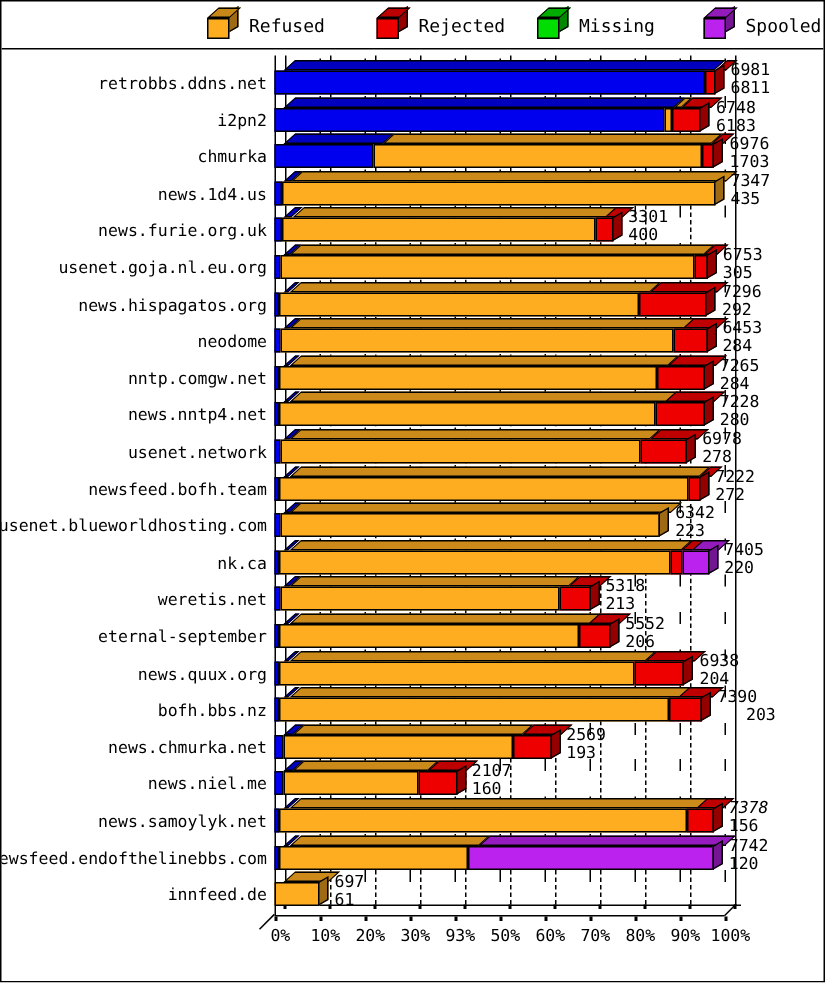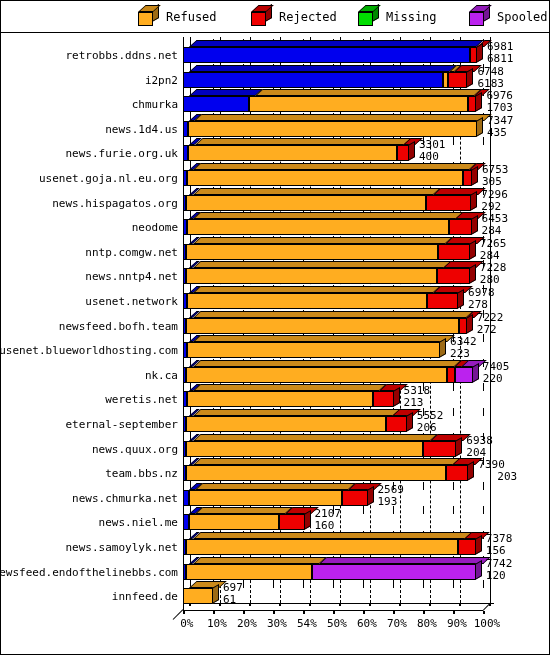--- a/index.html
+++ b/index.html
@@ -541,21 +541,21 @@
         <div class="segtop" style="left: 188.3px; top: 400.6px; width: 3.3px; background: rgb(0, 0, 190);"></div>
         <div class="seg" style="left: 182px; top: 407.6px; width: 3.3px; height: 16px; background: rgb(0, 0, 238);"></div>
         <div class="segtop" style="left: 191.6px; top: 400.6px; width: 237px; background: rgb(204, 138, 26);"></div>
         <div class="seg" style="left: 185.3px; top: 407.6px; width: 237px; height: 16px; background: rgb(255, 173, 32);"></div>
         <div class="segtop" style="left: 428.6px; top: 400.6px; width: 33px; background: rgb(190, 0, 0);"></div>
         <div class="seg" style="left: 422.3px; top: 407.6px; width: 33px; height: 16px; background: rgb(238, 0, 0);"></div>
         <div class="segside" style="left: 454.3px; top: 407.6px; height: 16px; background: rgb(148, 0, 0);"></div>
       </div>
       <div class="vlab" style="left: 465.3px; top: 401.6px;">6938</div>
       <div class="vlab" style="left: 465.3px; top: 413.6px;">204</div>
-      <div class="ylab" style="right: 371px; top: 435.2px;">team.bbs.nz</div>
+      <div class="ylab" style="right: 371px; top: 435.2px;">bofh.bbs.nz</div>
       <div class="rowwrap" style="left: 0px; top: 0px; width: 548px; height: 25px;">
         <div class="segtop" style="left: 188.3px; top: 425.2px; width: 3.3px; background: rgb(0, 0, 190);"></div>
         <div class="seg" style="left: 182px; top: 432.2px; width: 3.3px; height: 16px; background: rgb(0, 0, 238);"></div>
         <div class="segtop" style="left: 191.6px; top: 425.2px; width: 259.5px; background: rgb(204, 138, 26);"></div>
         <div class="seg" style="left: 185.3px; top: 432.2px; width: 259.5px; height: 16px; background: rgb(255, 173, 32);"></div>
         <div class="segtop" style="left: 451.1px; top: 425.2px; width: 22.5px; background: rgb(190, 0, 0);"></div>
         <div class="seg" style="left: 444.8px; top: 432.2px; width: 22.5px; height: 16px; background: rgb(238, 0, 0);"></div>
         <div class="segside" style="left: 466.3px; top: 432.2px; height: 16px; background: rgb(148, 0, 0);"></div>
       </div>
       <div class="vlab" style="left: 477.3px; top: 426.2px;">7390</div>
@@ -587,21 +587,21 @@
       <div class="ylab" style="right: 371px; top: 509px;">news.samoylyk.net</div>
       <div class="rowwrap" style="left: 0px; top: 0px; width: 548px; height: 25px;">
         <div class="segtop" style="left: 188.3px; top: 499px; width: 3.3px; background: rgb(0, 0, 190);"></div>
         <div class="seg" style="left: 182px; top: 506px; width: 3.3px; height: 16px; background: rgb(0, 0, 238);"></div>
         <div class="segtop" style="left: 191.6px; top: 499px; width: 271.5px; background: rgb(204, 138, 26);"></div>
         <div class="seg" style="left: 185.3px; top: 506px; width: 271.5px; height: 16px; background: rgb(255, 173, 32);"></div>
         <div class="segtop" style="left: 463.1px; top: 499px; width: 18px; background: rgb(190, 0, 0);"></div>
         <div class="seg" style="left: 456.8px; top: 506px; width: 18px; height: 16px; background: rgb(238, 0, 0);"></div>
         <div class="segside" style="left: 473.8px; top: 506px; height: 16px; background: rgb(148, 0, 0);"></div>
       </div>
-      <div class="vlab" style="left: 484.8px; top: 500px;">7378</div>
+      <div class="vlab" style="left: 484.8px; top: 500px; font-style: italic;">7378</div>
       <div class="vlab" style="left: 484.8px; top: 512px;">156</div>
       <div class="ylab" style="right: 371px; top: 533.6px;">newsfeed.endofthelinebbs.com</div>
       <div class="rowwrap" style="left: 0px; top: 0px; width: 548px; height: 25px;">
         <div class="segtop" style="left: 188.3px; top: 523.6px; width: 3.3px; background: rgb(0, 0, 190);"></div>
         <div class="seg" style="left: 182px; top: 530.6px; width: 3.3px; height: 16px; background: rgb(0, 0, 238);"></div>
         <div class="segtop" style="left: 191.6px; top: 523.6px; width: 126px; background: rgb(204, 138, 26);"></div>
         <div class="seg" style="left: 185.3px; top: 530.6px; width: 126px; height: 16px; background: rgb(255, 173, 32);"></div>
         <div class="segtop" style="left: 317.6px; top: 523.6px; width: 163.5px; background: rgb(150, 27, 190);"></div>
         <div class="seg" style="left: 311.3px; top: 530.6px; width: 163.5px; height: 16px; background: rgb(187, 34, 238);"></div>
         <div class="segside" style="left: 473.8px; top: 530.6px; height: 16px; background: rgb(116, 21, 148);"></div>
@@ -613,21 +613,21 @@
         <div class="segtop" style="left: 188.3px; top: 548.2px; width: 30px; background: rgb(204, 138, 26);"></div>
         <div class="seg" style="left: 182px; top: 555.2px; width: 30px; height: 16px; background: rgb(255, 173, 32);"></div>
         <div class="segside" style="left: 211px; top: 555.2px; height: 16px; background: rgb(158, 107, 20);"></div>
       </div>
       <div class="vlab" style="left: 222px; top: 549.2px;">697</div>
       <div class="vlab" style="left: 222px; top: 561.2px;">61</div>
       <div class="xtick" style="left: 179.25px; top: 585.2px;">0%</div>
       <div class="xtick" style="left: 205.95px; top: 585.2px;">10%</div>
       <div class="xtick" style="left: 235.95px; top: 585.2px;">20%</div>
       <div class="xtick" style="left: 265.95px; top: 585.2px;">30%</div>
-      <div class="xtick" style="left: 295.95px; top: 585.2px;">54%</div>
+      <div class="xtick" style="left: 295.95px; top: 585.2px;">93%</div>
       <div class="xtick" style="left: 325.95px; top: 585.2px;">50%</div>
       <div class="xtick" style="left: 355.95px; top: 585.2px;">60%</div>
       <div class="xtick" style="left: 385.95px; top: 585.2px;">70%</div>
       <div class="xtick" style="left: 415.95px; top: 585.2px;">80%</div>
       <div class="xtick" style="left: 445.95px; top: 585.2px;">90%</div>
       <div class="xtick" style="left: 472.65px; top: 585.2px;">100%</div>
     </div>
 
 
 </div>

